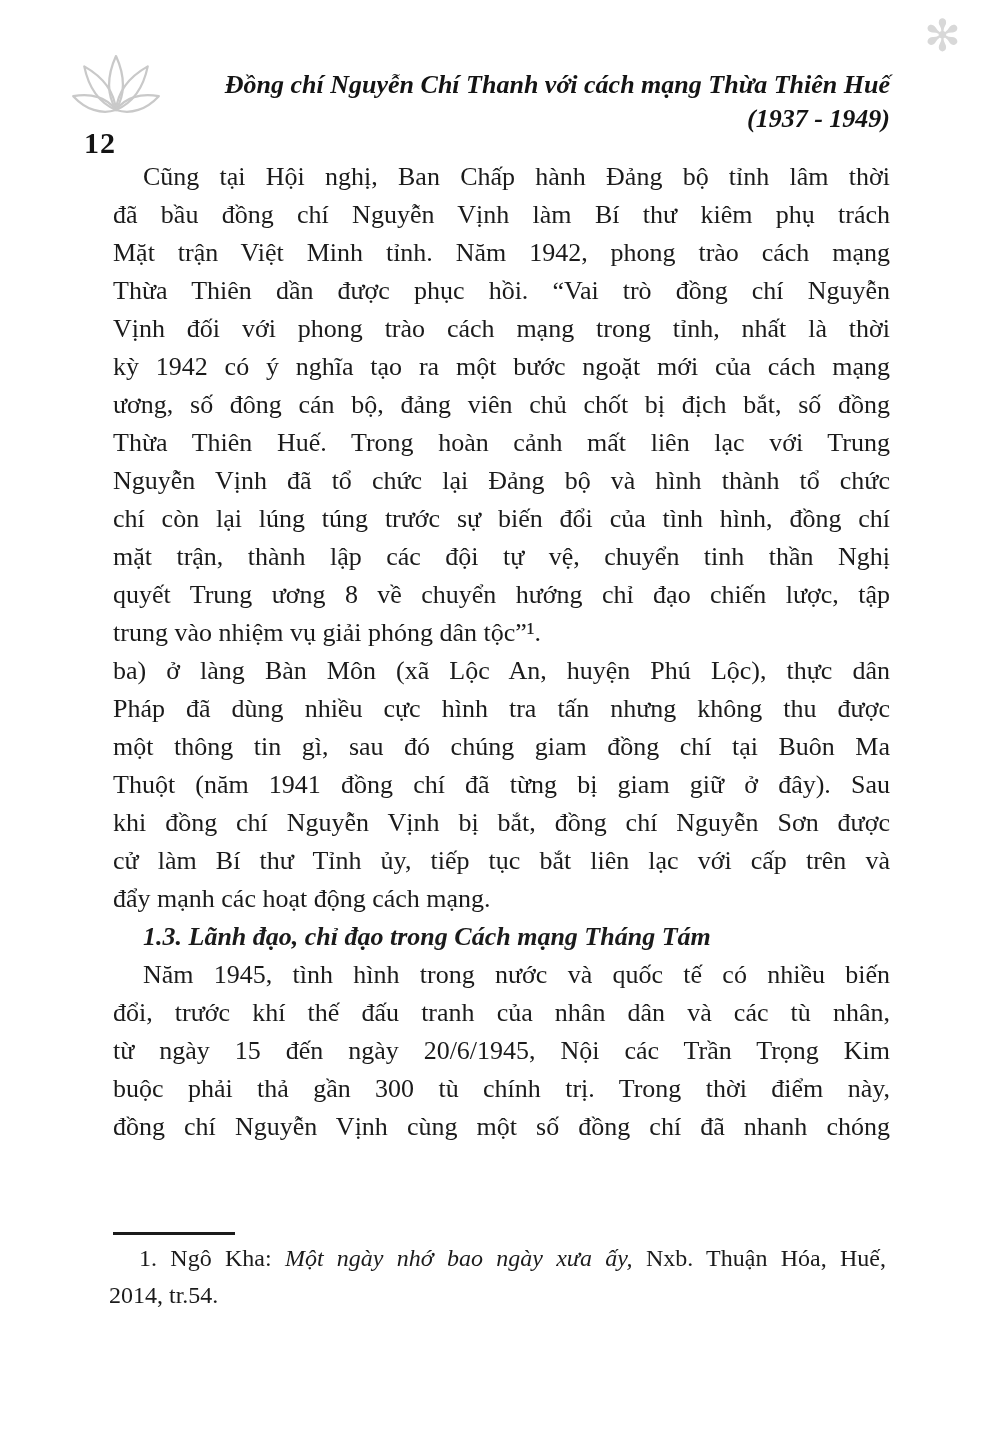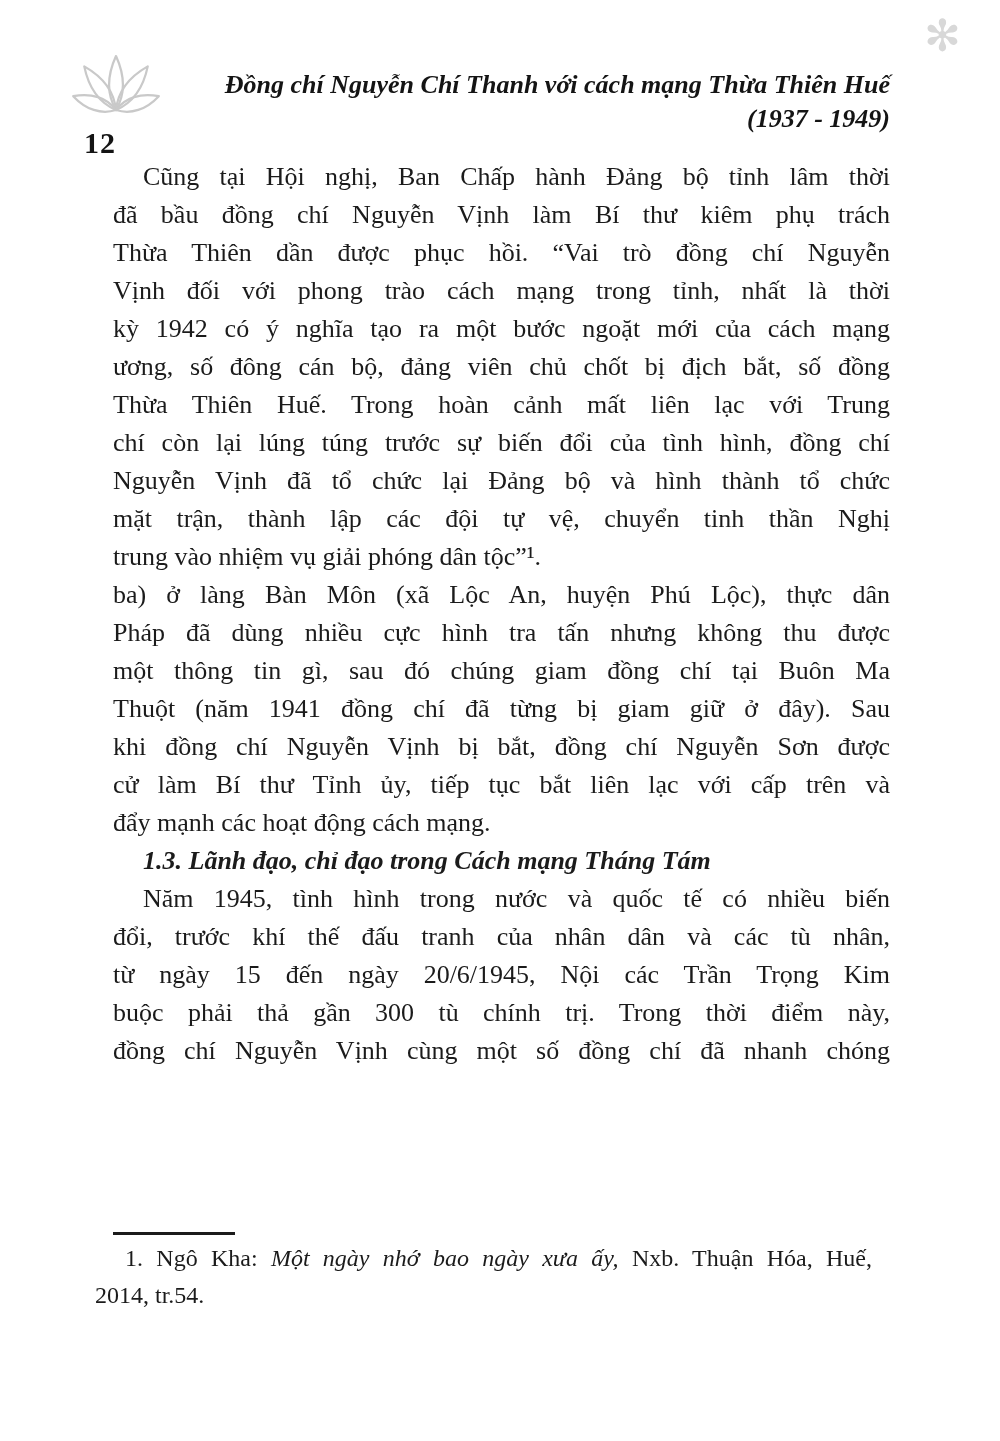--- a/index.html
+++ b/index.html
@@ -53,21 +53,21 @@
   .line.indent { padding-left: 30px; }
   .para.heading .line { font-weight: bold; font-style: italic; }
 
   
   .footnote-rule {
     position: absolute; left: 113px; top: 1232px;
     width: 122px; height: 0;
     border-top: 3px solid #1b1b1b;
   }
   .footnote {
-    position: absolute; left: 95px; top: 1240px;
+    position: absolute; left: 109px; top: 1240px;
     width: 777px;
     font-size: 24px;
   }
   .fline { height: 37px; line-height: 37px; text-align: left; }
   .fline.just { text-align: justify; text-align-last: justify; }
   .fline.indent { padding-left: 30px; }
   .it { font-style: italic; }
 </style>
 </head>
 <body>
@@ -89,28 +89,30 @@
   <div>Đồng chí Nguyễn Chí Thanh với cách mạng Thừa Thiên Huế</div>
   <div>(1937 - 1949)</div>
 </div>
 
 <div class="corner-ornament">✻</div>
 
 <div class="text-block">
     <div class="para body">
       <div class="line indent just">Cũng tại Hội nghị, Ban Chấp hành Đảng bộ tỉnh lâm thời</div>
       <div class="line just">đã bầu đồng chí Nguyễn Vịnh làm Bí thư kiêm phụ trách</div>
+      <div class="line just">Mặt trận Việt Minh tỉnh. Năm 1942, phong trào cách mạng</div>
       <div class="line just">Thừa Thiên dần được phục hồi. “Vai trò đồng chí Nguyễn</div>
       <div class="line just">Vịnh đối với phong trào cách mạng trong tỉnh, nhất là thời</div>
       <div class="line just">kỳ 1942 có ý nghĩa tạo ra một bước ngoặt mới của cách mạng</div>
       <div class="line just">ương, số đông cán bộ, đảng viên chủ chốt bị địch bắt, số đồng</div>
       <div class="line just">Thừa Thiên Huế. Trong hoàn cảnh mất liên lạc với Trung</div>
+      <div class="line just">Nguyễn Vịnh đã tổ chức lại Đảng bộ và hình thành tổ chức</div>
       <div class="line just">chí còn lại lúng túng trước sự biến đổi của tình hình, đồng chí</div>
-      <div class="line just">Nguyễn Vịnh đã tổ chức lại Đảng bộ và hình thành tổ chức</div>
       <div class="line just">mặt trận, thành lập các đội tự vệ, chuyển tinh thần Nghị</div>
+      <div class="line just">quyết Trung ương 8 về chuyển hướng chỉ đạo chiến lược, tập</div>
       <div class="line">trung vào nhiệm vụ giải phóng dân tộc”¹.</div>
     </div>
     <div class="para body">
       <div class="line just">ba) ở làng Bàn Môn (xã Lộc An, huyện Phú Lộc), thực dân</div>
       <div class="line just">Pháp đã dùng nhiều cực hình tra tấn nhưng không thu được</div>
       <div class="line just">một thông tin gì, sau đó chúng giam đồng chí tại Buôn Ma</div>
       <div class="line just">Thuột (năm 1941 đồng chí đã từng bị giam giữ ở đây). Sau</div>
       <div class="line just">khi đồng chí Nguyễn Vịnh bị bắt, đồng chí Nguyễn Sơn được</div>
       <div class="line just">cử làm Bí thư Tỉnh ủy, tiếp tục bắt liên lạc với cấp trên và</div>
       <div class="line">đẩy mạnh các hoạt động cách mạng.</div>

